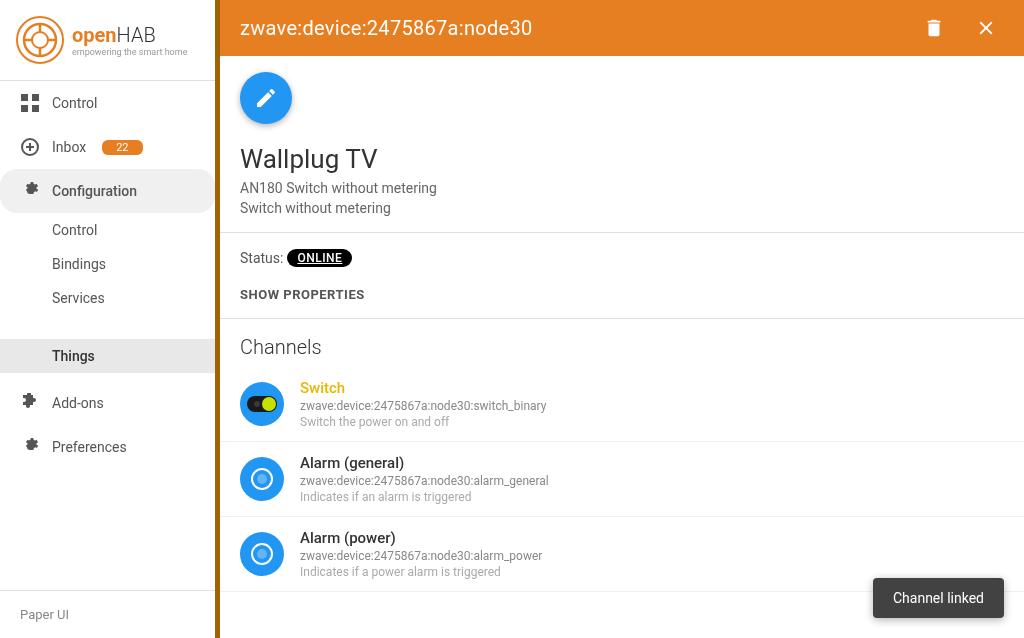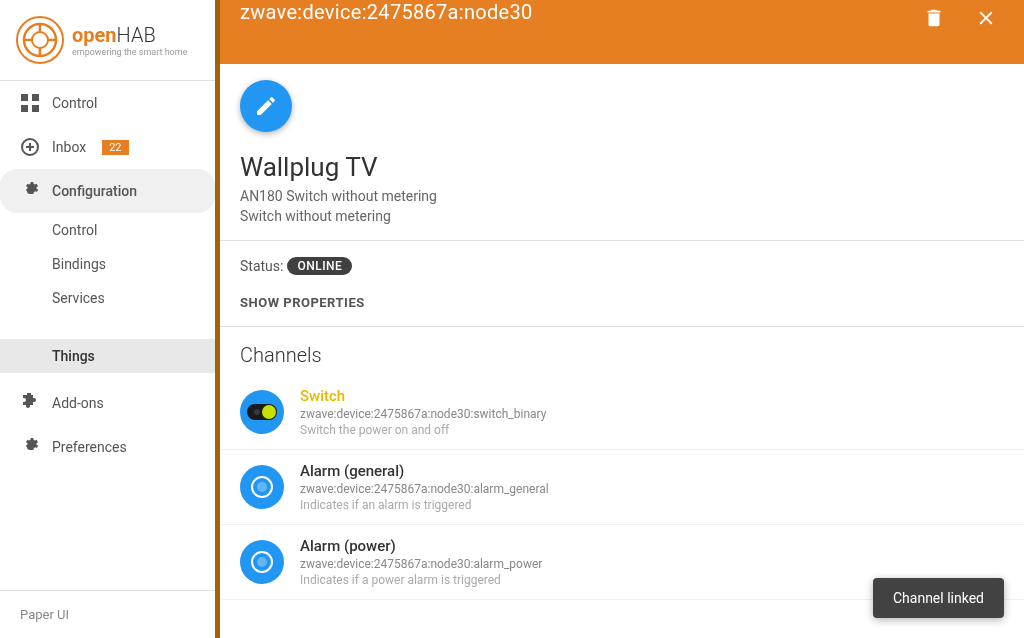--- a/index.html
+++ b/index.html
@@ -48,22 +48,22 @@
       color: #555;
       font-size: 14px;
       font-weight: 400;
       gap: 12px;
     }
     .nav-item.active { background: #f0f0f0; font-weight: 500; border-radius: 17px; }
     .nav-item .nav-icon { width: 20px; height: 20px; flex-shrink: 0; display: flex; align-items: center; justify-content: center; }
     .badge {
       background: #e67e22;
       color: white;
-      border-radius: 0;
-      padding: 1px 7px;
+      border-radius: 6px;
+      padding: 1px 14px;
       font-size: 11px;
       margin-left: 4px;
     }
     .sub-nav-item {
       padding: 9px 20px 9px 52px;
       cursor: pointer;
       color: #555;
       font-size: 14px;
     }
     .sub-nav-item.active { background: #e8e8e8; font-weight: 500; color: #333; margin-top: 24px; }
@@ -83,23 +83,23 @@
       display: flex;
       flex-direction: column;
       overflow: hidden;
       position: relative;
     }
 
     
     .detail-header {
       background: #e67e22;
       padding: 0 20px;
-      height: 64px;
-      display: flex;
-      align-items: flex-start;
+      height: 56px;
+      display: flex;
+      align-items: center;
       justify-content: space-between;
       flex-shrink: 0;
     }
     .detail-header-title {
       color: white;
       font-size: 20px;
       font-weight: 400;
       letter-spacing: 0.3px;
     }
     .header-actions { display: flex; gap: 16px; align-items: center; }
@@ -161,27 +161,28 @@
 
     .status-row {
       display: flex;
       align-items: center;
       padding: 16px 20px;
       gap: 4px;
       font-size: 14px;
       color: #555;
     }
     .status-badge {
-      background: #404040;
+      background: #000000;
       color: white;
       border-radius: 12px;
       padding: 2px 10px;
       font-size: 12px;
       font-weight: 500;
       letter-spacing: 0.5px;
+      text-decoration: underline;
     }
 
     .show-props {
       padding: 4px 20px 16px;
       font-size: 13px;
       font-weight: 700;
       color: #555;
       letter-spacing: 0.5px;
       cursor: pointer;
       text-transform: uppercase;

